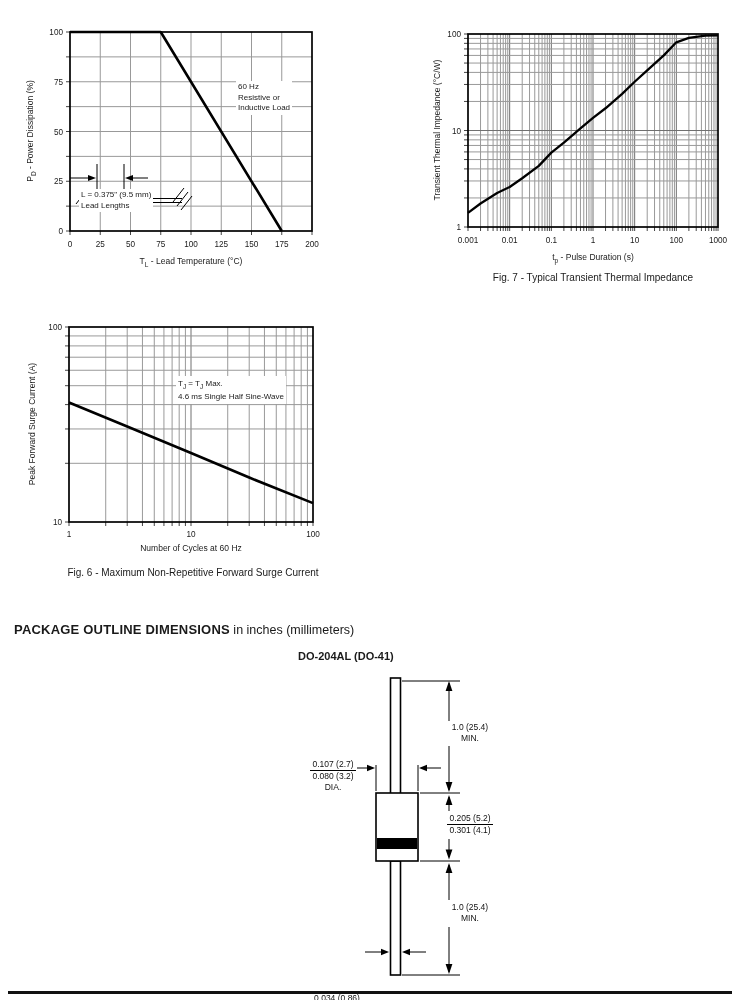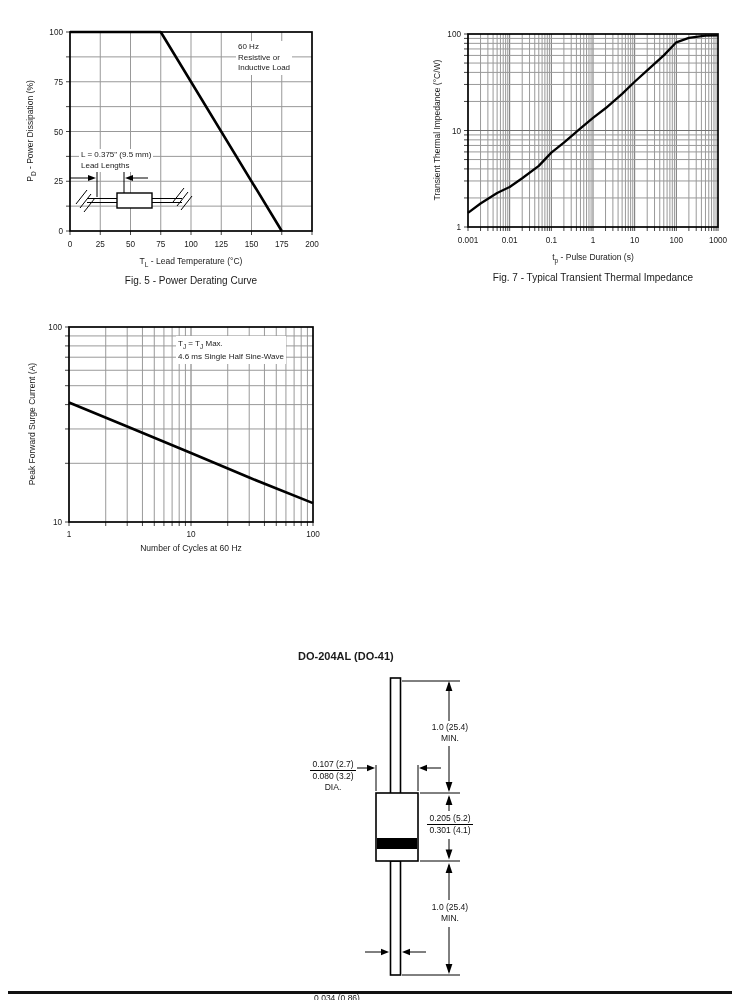--- a/index.html
+++ b/index.html
@@ -2,25 +2,25 @@
 <html><head>
 <meta charset="utf-8">
 <style>
   html,body{margin:0;padding:0;background:#e8e8e8;}
   .page{position:relative;width:739px;height:1000px;background:#fff;margin:0 auto;
         font-family:"Liberation Sans",sans-serif;color:#1a1a1a;overflow:hidden;}
   .abs{position:absolute;}
   svg{position:absolute;overflow:visible;}
   .cap{font-size:10px;line-height:13px;text-align:center;color:#1a1a1a;}
   .axl{font-size:8.5px;text-align:center;color:#1a1a1a;}
-  .ann{font-size:8px;line-height:10.5px;background:#fff;padding:1px 2px;color:#1a1a1a;}
+  .ann{font-size:8px;line-height:10.5px;background:#fff;padding:1px 2px;color:#1a1a1a;margin-top:40px;}
   .rot{transform:translate(-50%,-50%) rotate(-90deg);white-space:nowrap;font-size:8.5px;color:#1a1a1a;}
   sub{font-size:6.5px;line-height:0;}
   .dimlab{font-size:8.5px;line-height:11px;text-align:center;color:#111;}
-  .bgw{background:#fff;}
+  .bgw{background:#fff;margin-left:20px;}
   .ft{border-bottom:1px solid #000;display:inline-block;padding:0 2px 0 2px;text-align:right;}
   .h1b{font-weight:bold;font-size:13px;letter-spacing:.2px;}
   .h1r{font-size:12.5px;}
   .pkgtitle{font-weight:bold;font-size:11px;}
   .rule{background:#111;}
 </style>
 </head>
 <body>
 
 <div class="page">
@@ -100,21 +100,20 @@
   <div class="abs axl" style="left:70px;top:256px;width:242px"><span>T</span><sub>L</sub><span> - Lead Temperature (°C)</span></div>
   <div class="abs ann" style="left:236px;top:41px">
     <div>60 Hz</div>
     <div>Resistive or</div>
     <div>Inductive Load</div>
   </div>
   <div class="abs ann" style="left:79px;top:149px">
     <div>L = 0.375" (9.5 mm)</div>
     <div>Lead Lengths</div>
   </div>
-  <div class="abs cap" style="left:50px;top:274px;width:282px">Fig. 5 - Power Derating Curve</div>
 
   <svg id="c7" style="left:400px;top:0" width="339" height="250">
       <g>
         <line x1="80.54291648599921" y1="34" x2="80.54291648599921" y2="227" stroke="#999999" stroke-width="1"></line>
         <line x1="87.88005227998595" y1="34" x2="87.88005227998595" y2="227" stroke="#999999" stroke-width="1"></line>
         <line x1="93.08583297199844" y1="34" x2="93.08583297199844" y2="227" stroke="#999999" stroke-width="1"></line>
         <line x1="97.12375018066744" y1="34" x2="97.12375018066744" y2="227" stroke="#999999" stroke-width="1"></line>
         <line x1="100.42296876598516" y1="34" x2="100.42296876598516" y2="227" stroke="#999999" stroke-width="1"></line>
         <line x1="103.21241833392737" y1="34" x2="103.21241833392737" y2="227" stroke="#999999" stroke-width="1"></line>
         <line x1="105.62874945799766" y1="34" x2="105.62874945799766" y2="227" stroke="#999999" stroke-width="1"></line>
@@ -338,22 +337,26 @@
         <text x="62" y="30" text-anchor="end" font-size="8.2" font-family="&quot;Liberation Sans&quot;, sans-serif" fill="#1a1a1a">100</text>
       </g>
     </svg>
   <div class="abs rot" style="left:32px;top:424px"><span>Peak Forward Surge Current (A)</span></div>
   <div class="abs ann" style="left:176px;top:336px;line-height:13px">
     <div><span>T</span><sub>J</sub><span> = T</span><sub>J</sub><span> Max.</span></div>
     <div><span>4.6 ms Single Half Sine-Wave</span></div>
   </div>
   <div class="abs axl" style="left:69px;top:543px;width:244px"><span>Number of Cycles at 60 Hz</span></div>
   <div class="abs cap" style="left:23px;top:566px;width:340px">
-  </div>
-
+    <div>Fig. 6 - Maximum Non-Repetitive Forward Surge Current</div>
+  </div>
+
+  <div class="abs" style="left:14px;top:620px">
+    <span class="h1b">PACKAGE OUTLINE DIMENSIONS</span><span class="h1r"> in inches (millimeters)</span>
+  </div>
   <div class="abs pkgtitle" style="left:298px;top:650px;width:200px">DO-204AL (DO-41)</div>
 
   <svg id="pkg" style="left:0;top:640px" width="739" height="350">
     <g stroke="#000" stroke-width="1" fill="none">
 
       <rect x="390.5" y="38" width="10" height="116" fill="#fff" stroke-width="1.6"></rect>
       <rect x="390.5" y="221" width="10" height="114" fill="#fff" stroke-width="1.6"></rect>
       <rect x="376" y="153" width="42" height="68" fill="#fff" stroke-width="1.6"></rect>
       <rect x="377" y="198" width="40" height="11" fill="#000" stroke="none"></rect>
 

